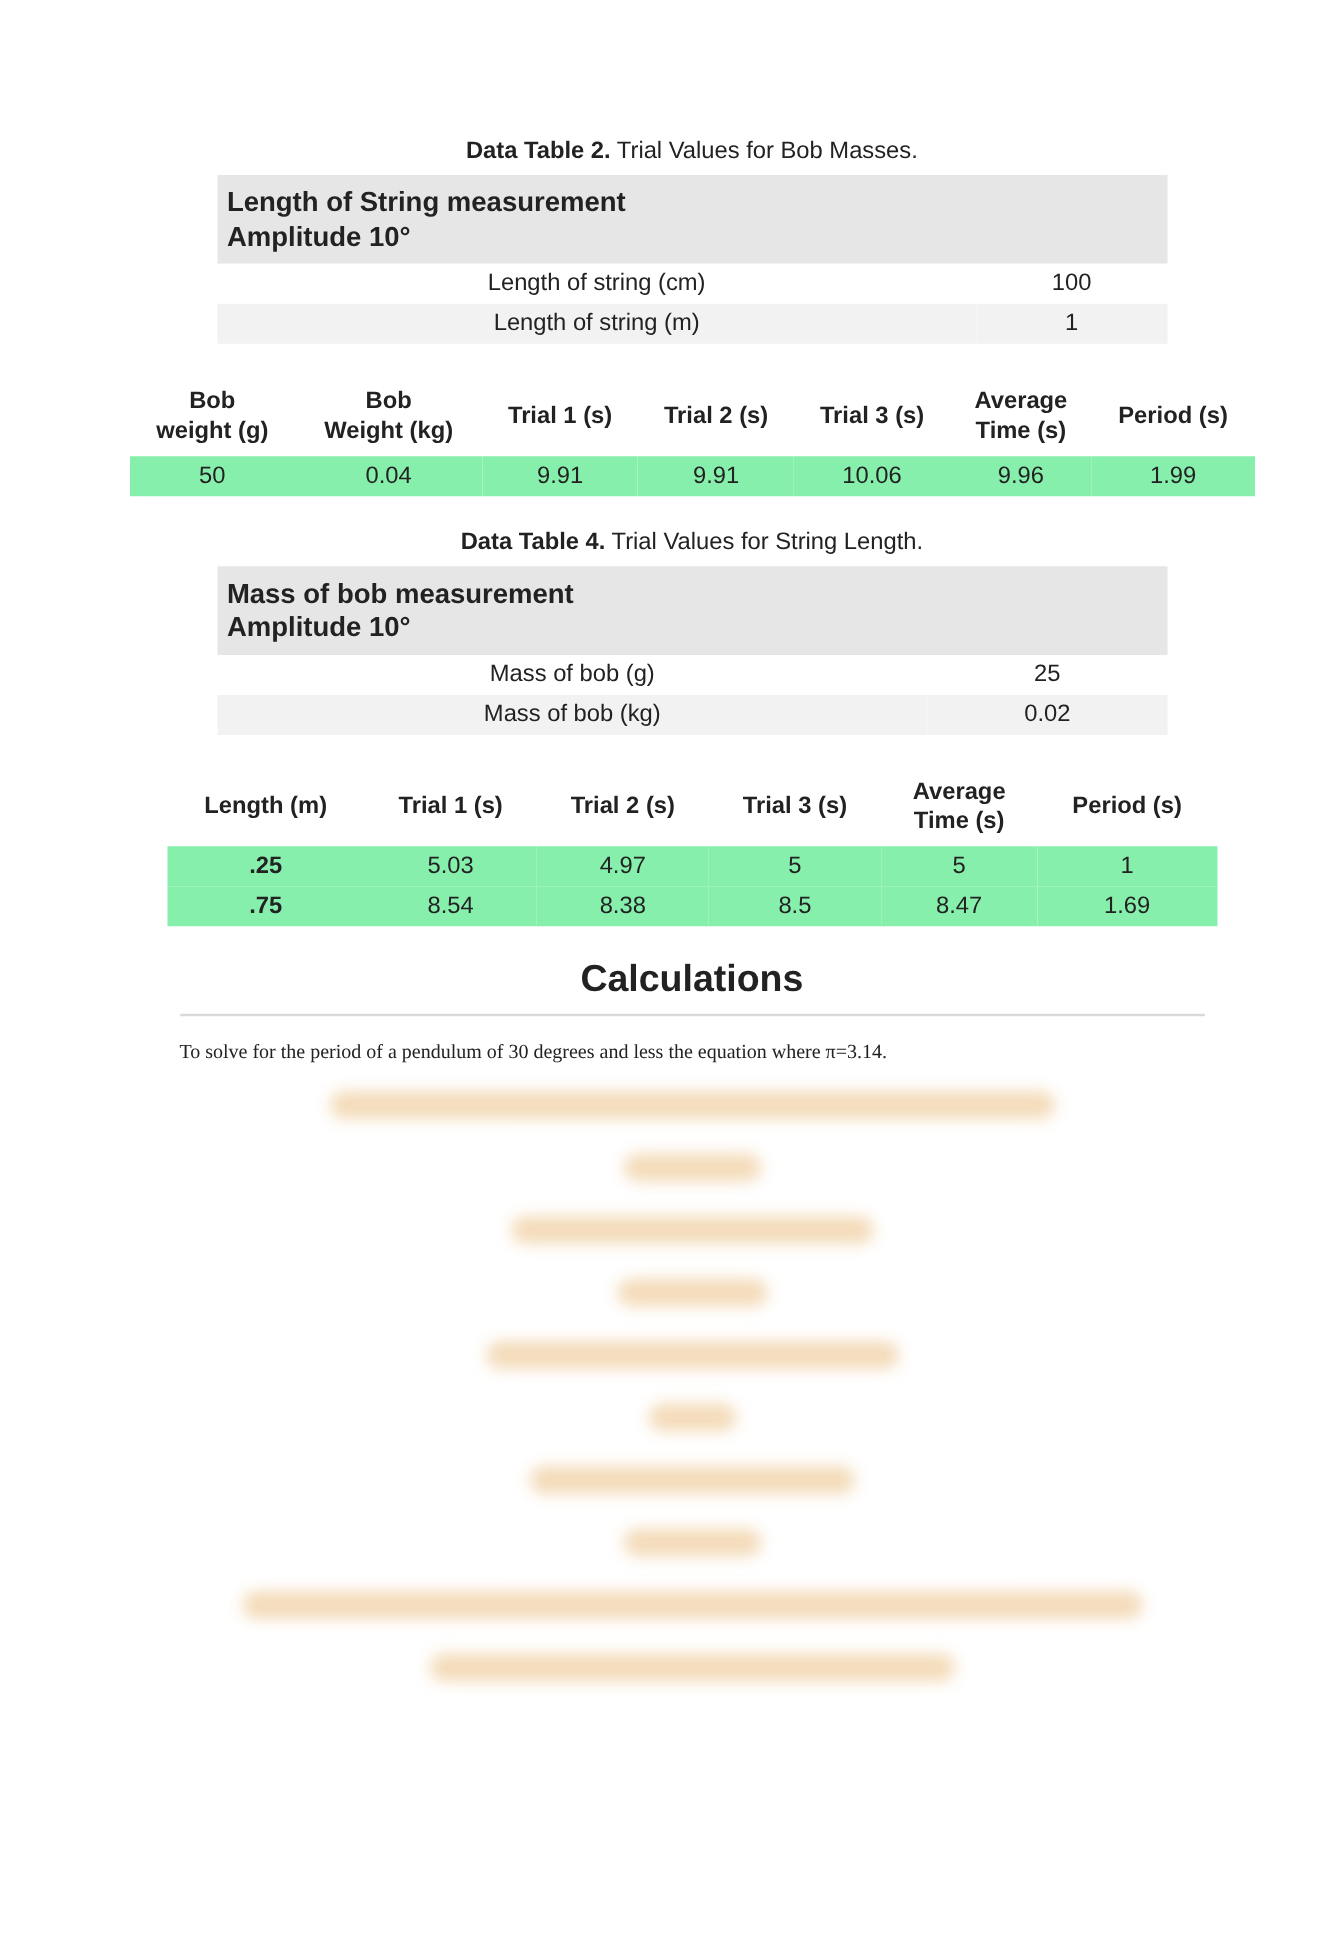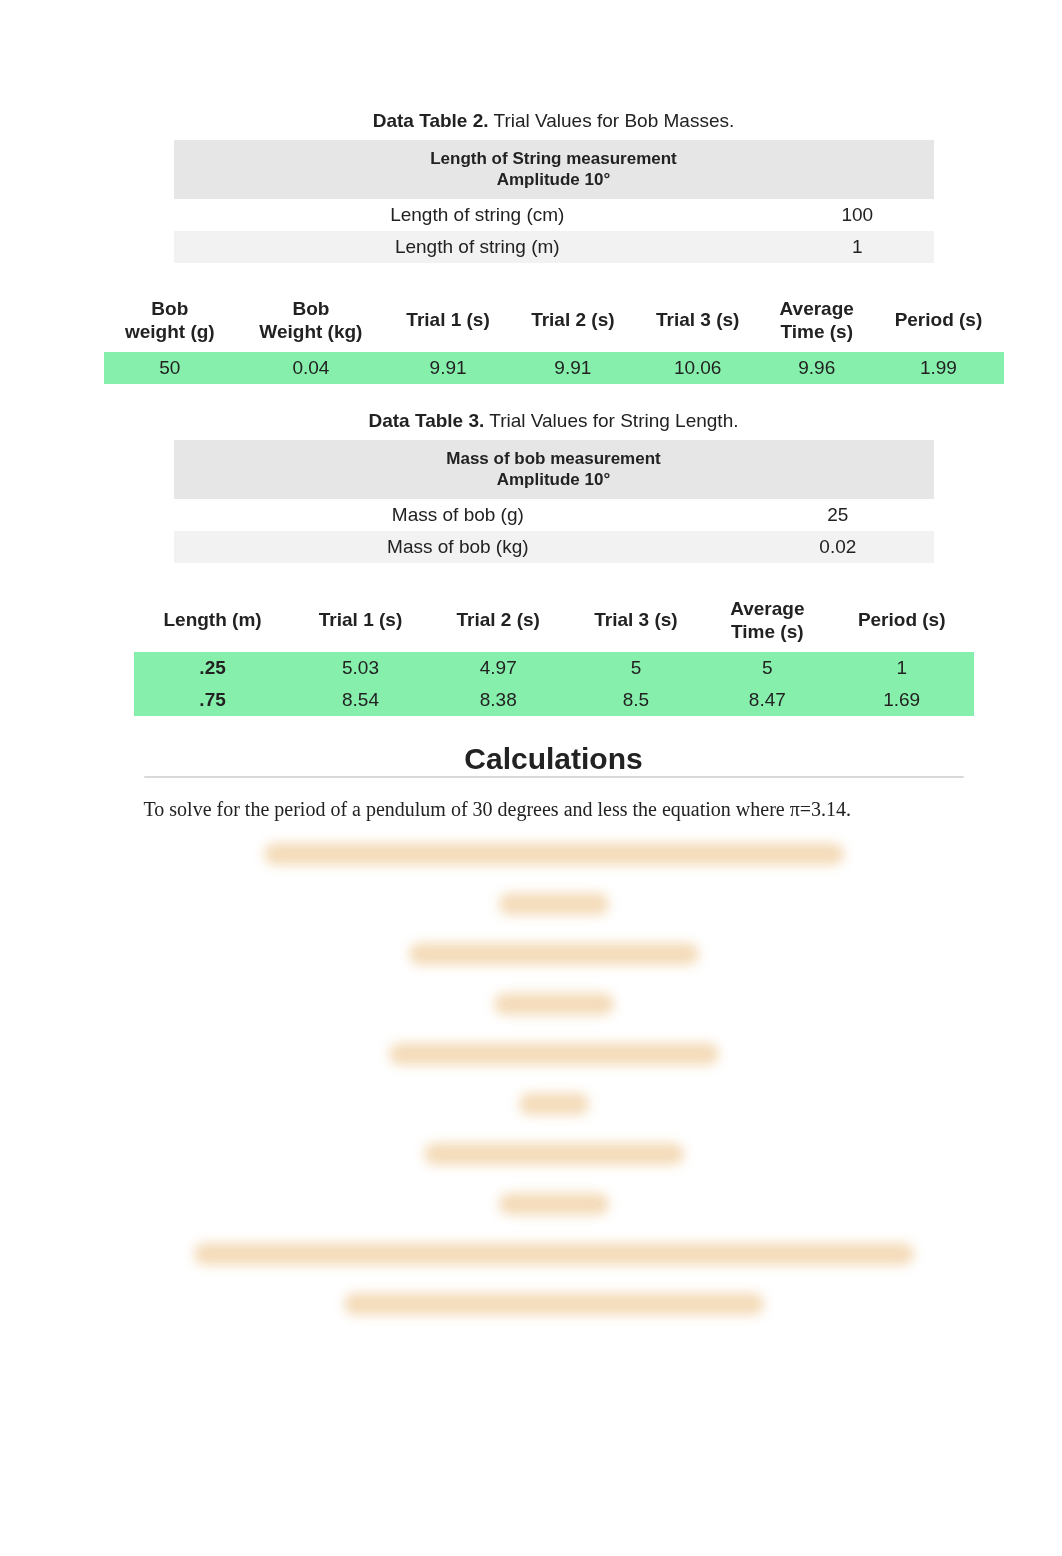--- a/index.html
+++ b/index.html
@@ -28,23 +28,22 @@
     }
     table.wide { width: 900px; }
     th, td { padding: 5px 8px; }
     .zebra tr:nth-child(odd) td,
     .zebra tr:nth-child(odd) th { background: #f2f2f2; }
     .zebra tr:nth-child(even) td,
     .zebra tr:nth-child(even) th { background: #ffffff; }
 
     .meas-header td {
       background: #e6e6e6 !important;
-      text-align: center;
       font-weight: 700;
-      font-size: 17px;
+      font-size: 22px;
       line-height: 1.25;
       padding-top: 8px;
       padding-bottom: 8px;
     }
     .meas-row td {
       text-align: center;
       font-size: 19px;
     }
 
     .trial-head th {
@@ -62,32 +61,32 @@
     }
     .trial-body tr.grey td { background: #86efac; }
     .trial-body tr.white td { background: #ffffff; }
     .rowhead { font-weight: 700; }
 
     .calc-title {
       text-align: center;
       font-family: "Verdana", "Segoe UI", Arial, sans-serif;
       font-weight: 700;
       font-size: 30px;
-      margin: 22px 0 0;
+      margin: 22px 0 10px;
     }
     .hr {
       height: 2px;
       width: 820px;
       margin: 0 auto 20px auto;
       background: #d9d9d9;
       border-radius: 1px;
     }
     .body-text {
       font-family: Georgia, "Times New Roman", serif;
-      font-size: 20px;
+      font-size: 16px;
       text-align: left;
       width: 820px;
       margin: 0 auto 18px auto;
     }
 
     
     .blur-stack {
       width: 820px;
       margin: 0 auto;
       display: flex;
@@ -160,21 +159,21 @@
         <td>9.91</td>
         <td>9.91</td>
         <td>10.06</td>
         <td>9.96</td>
         <td>1.99</td>
       </tr>
     </tbody>
   </table>
 
   <div class="caption" style="margin-top:4px;">
-    <span class="bold">Data Table 3.</span><span> Trial Values for String Length.</span>
+    <span class="bold">Data Table 4.</span><span> Trial Values for String Length.</span>
   </div>
 
   <table class="zebra">
     <tbody>
         <tr class="meas-header">
       <td colspan="2">
         <div>Mass of bob measurement</div>
         <div>Amplitude 10°</div>
       </td>
     </tr>

